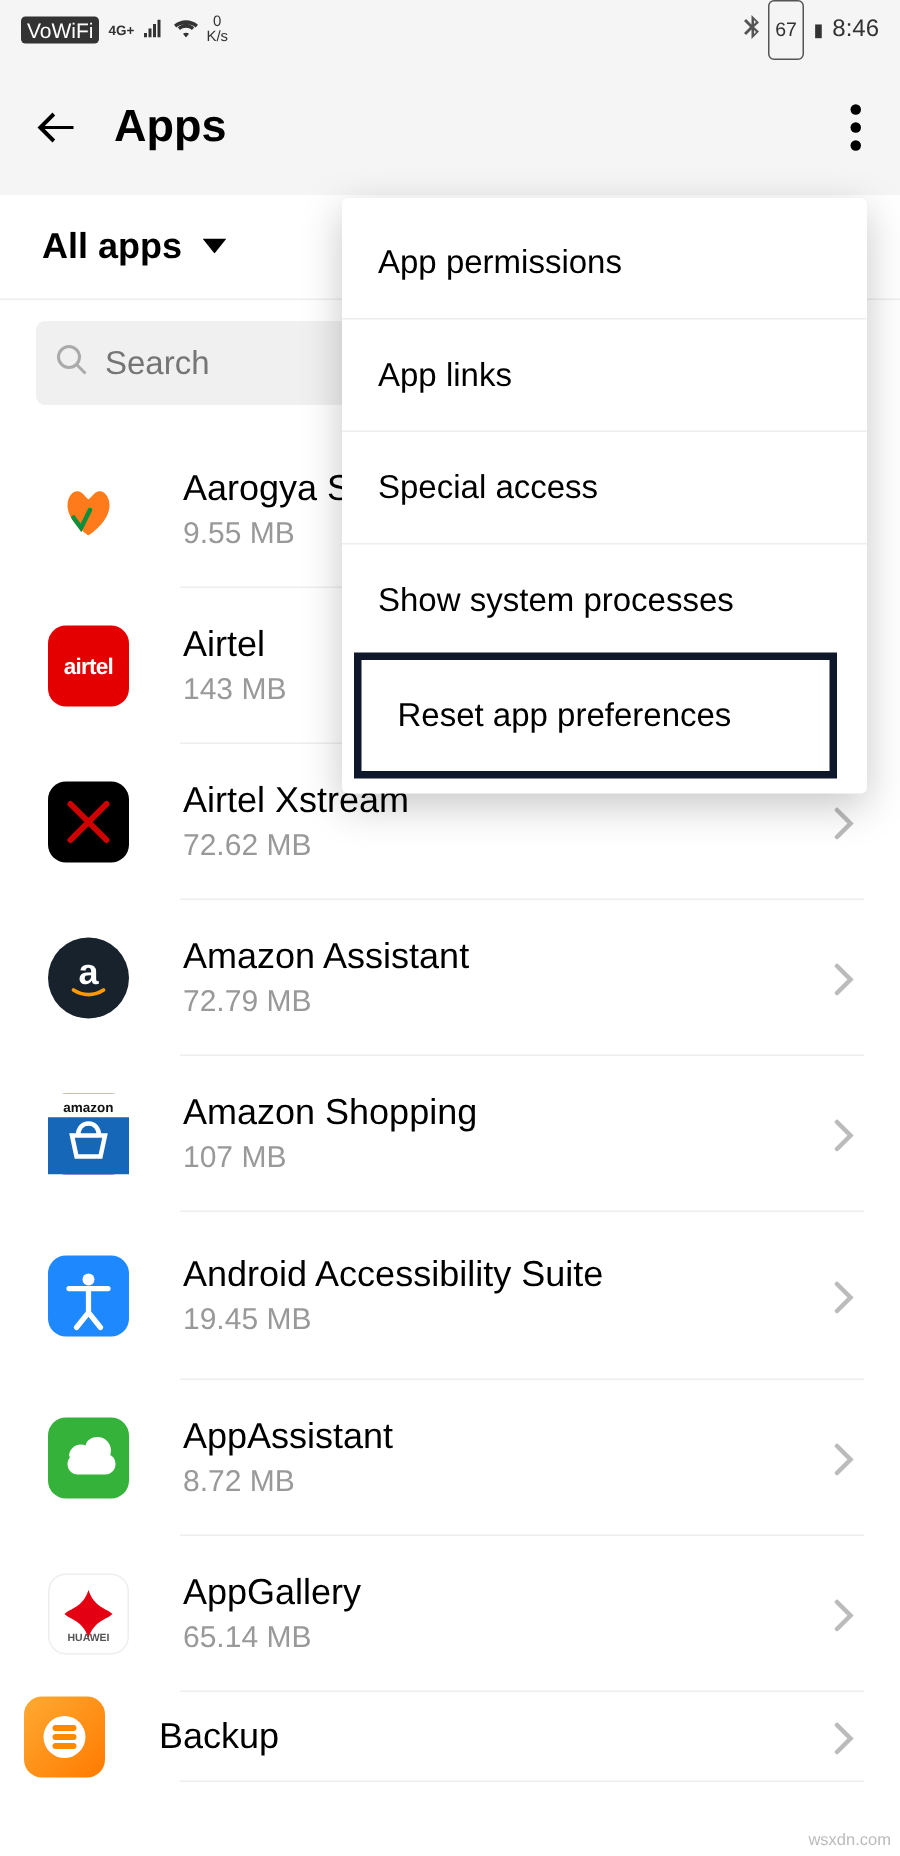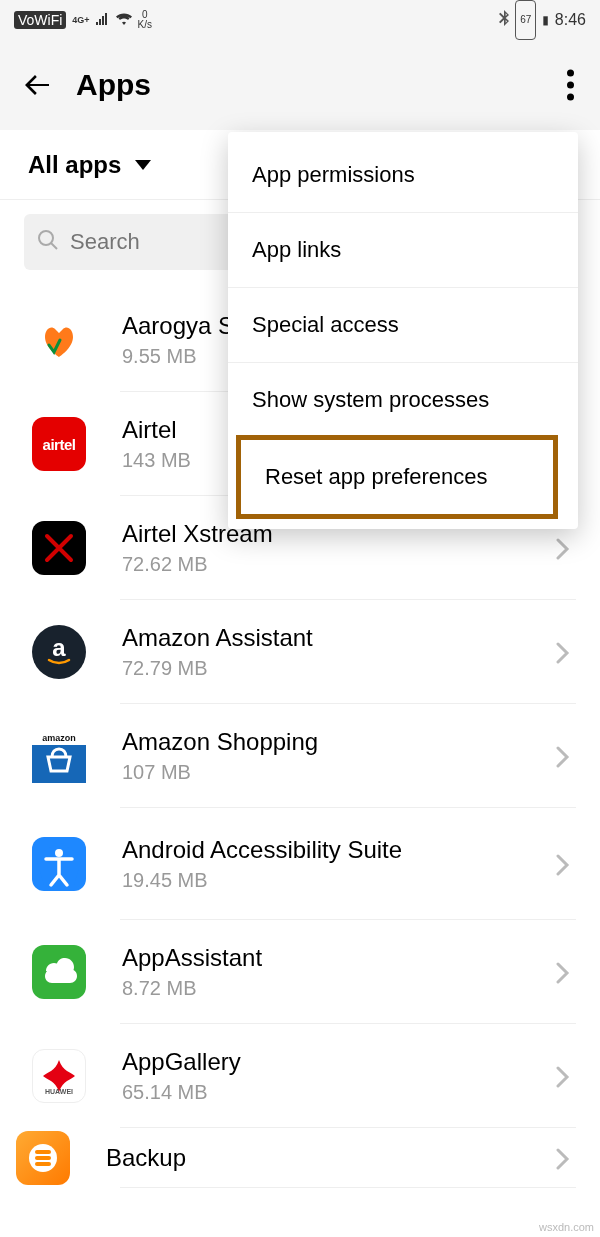--- a/index.html
+++ b/index.html
@@ -3,21 +3,21 @@
 <meta charset="utf-8">
 <style>
 * { margin: 0; padding: 0; box-sizing: border-box; font-family: -apple-system, 'Helvetica Neue', Arial, sans-serif; }
 body { width: 600px; height: 1237px; background: #fff; position: relative; overflow: hidden; }
 
 
 .status-bar { height: 40px; background: #f5f5f5; display: flex; align-items: center; justify-content: space-between; padding: 0 14px; font-size: 14px; color: #333; }
 .status-left { display: flex; align-items: center; gap: 6px; font-size: 12px; }
 .vowifi-badge { background: #333; color: #fff; font-size: 14px; font-weight: 400; padding: 1px 4px; border-radius: 3px; }
 .status-right { display: flex; align-items: center; gap: 6px; font-size: 16px; }
-.battery-pill { border: 1.5px solid #555; border-radius: 4px; font-size: 10px; padding: 12px 4px; line-height: 14px; }
+.battery-pill { border: 1.5px solid #555; border-radius: 4px; font-size: 13px; padding: 12px 4px; line-height: 14px; }
 
 
 .app-bar { height: 90px; background: #f5f5f5; display: flex; align-items: center; padding: 0 20px; position: relative; }
 .back-arrow { width: 34px; height: 34px; display: flex; align-items: center; justify-content: center; margin-right: 22px; }
 .app-title { font-size: 30px; font-weight: 700; color: #000; }
 .overflow-dots { position: absolute; right: 26px; top: 50%; transform: translateY(-50%); display: flex; flex-direction: column; gap: 5px; }
 .overflow-dots span { width: 7px; height: 7px; background: #000; border-radius: 50%; }
 
 
 .filter-row { height: 70px; display: flex; align-items: center; padding: 0 28px; border-bottom: 1px solid #eee; }
@@ -48,21 +48,21 @@
 .ic-amazon-shop { background: #6d28d9; position: relative; }
 .ic-accessibility { background: #1e88ff; position: relative; }
 .ic-appassist { background: #35b23a; position: relative; }
 .ic-appgallery { background: #fff; border: 1px solid #eee; position: relative; }
 .ic-backup { background: linear-gradient(135deg, #ffaa33, #ff7a00); position: relative; }
 
 
 .menu-popup { position: absolute; top: 132px; right: 22px; width: 350px; background: #fff; border-radius: 4px; box-shadow: 0 8px 28px rgba(0,0,0,0.22); z-index: 10; padding: 6px 0; }
 .menu-item { padding: 24px 24px; font-size: 22px; color: #000; }
 .menu-item + .menu-item { border-top: 1px solid #eee; }
-.menu-highlight { border: 5px solid #a16207; margin: -2px 20px 4px 8px; }
+.menu-highlight { border: 5px solid #0f172a; margin: -2px 20px 4px 8px; }
 .menu-highlight .menu-item { border-top: none; }
 
 
 .watermark { position: absolute; bottom: 4px; right: 6px; font-size: 11px; color: #bbb; }
 </style>
 </head>
 <body>
 
 <div class="status-bar">
   <div class="status-left">

